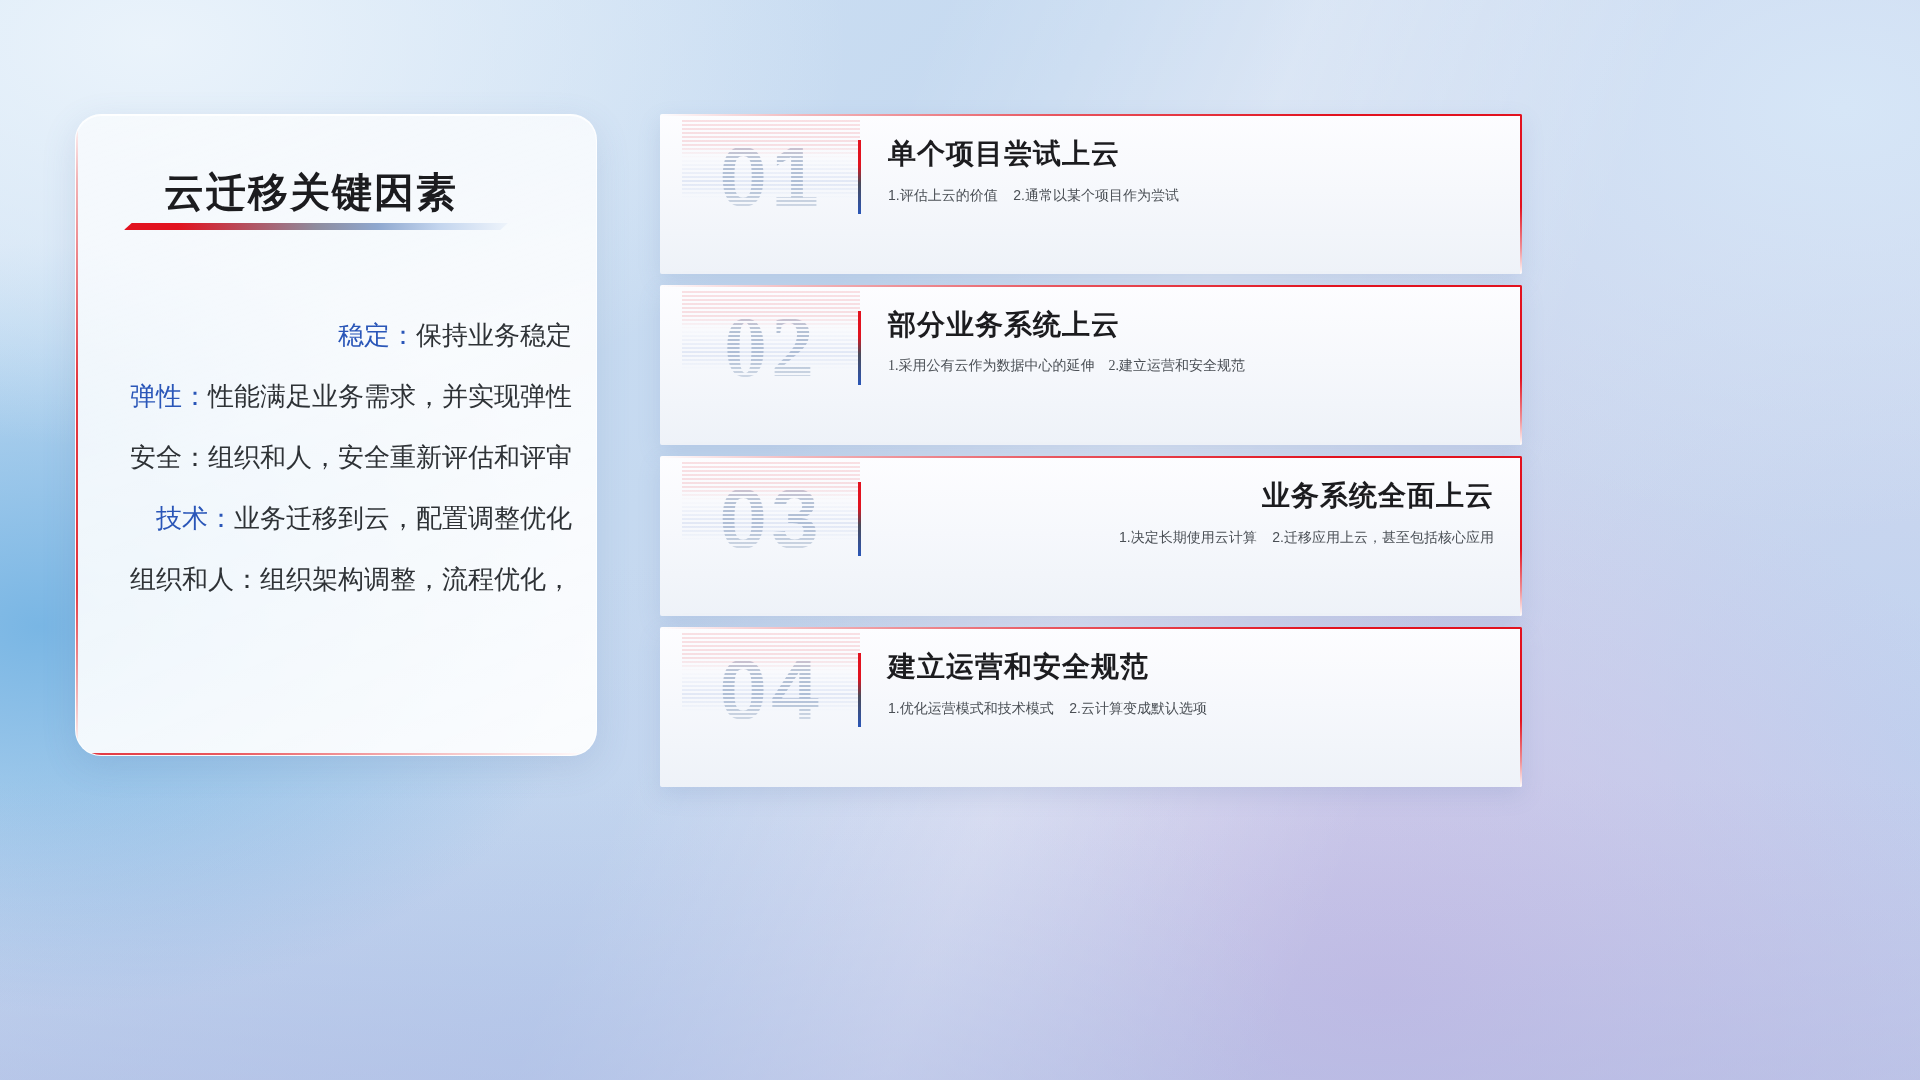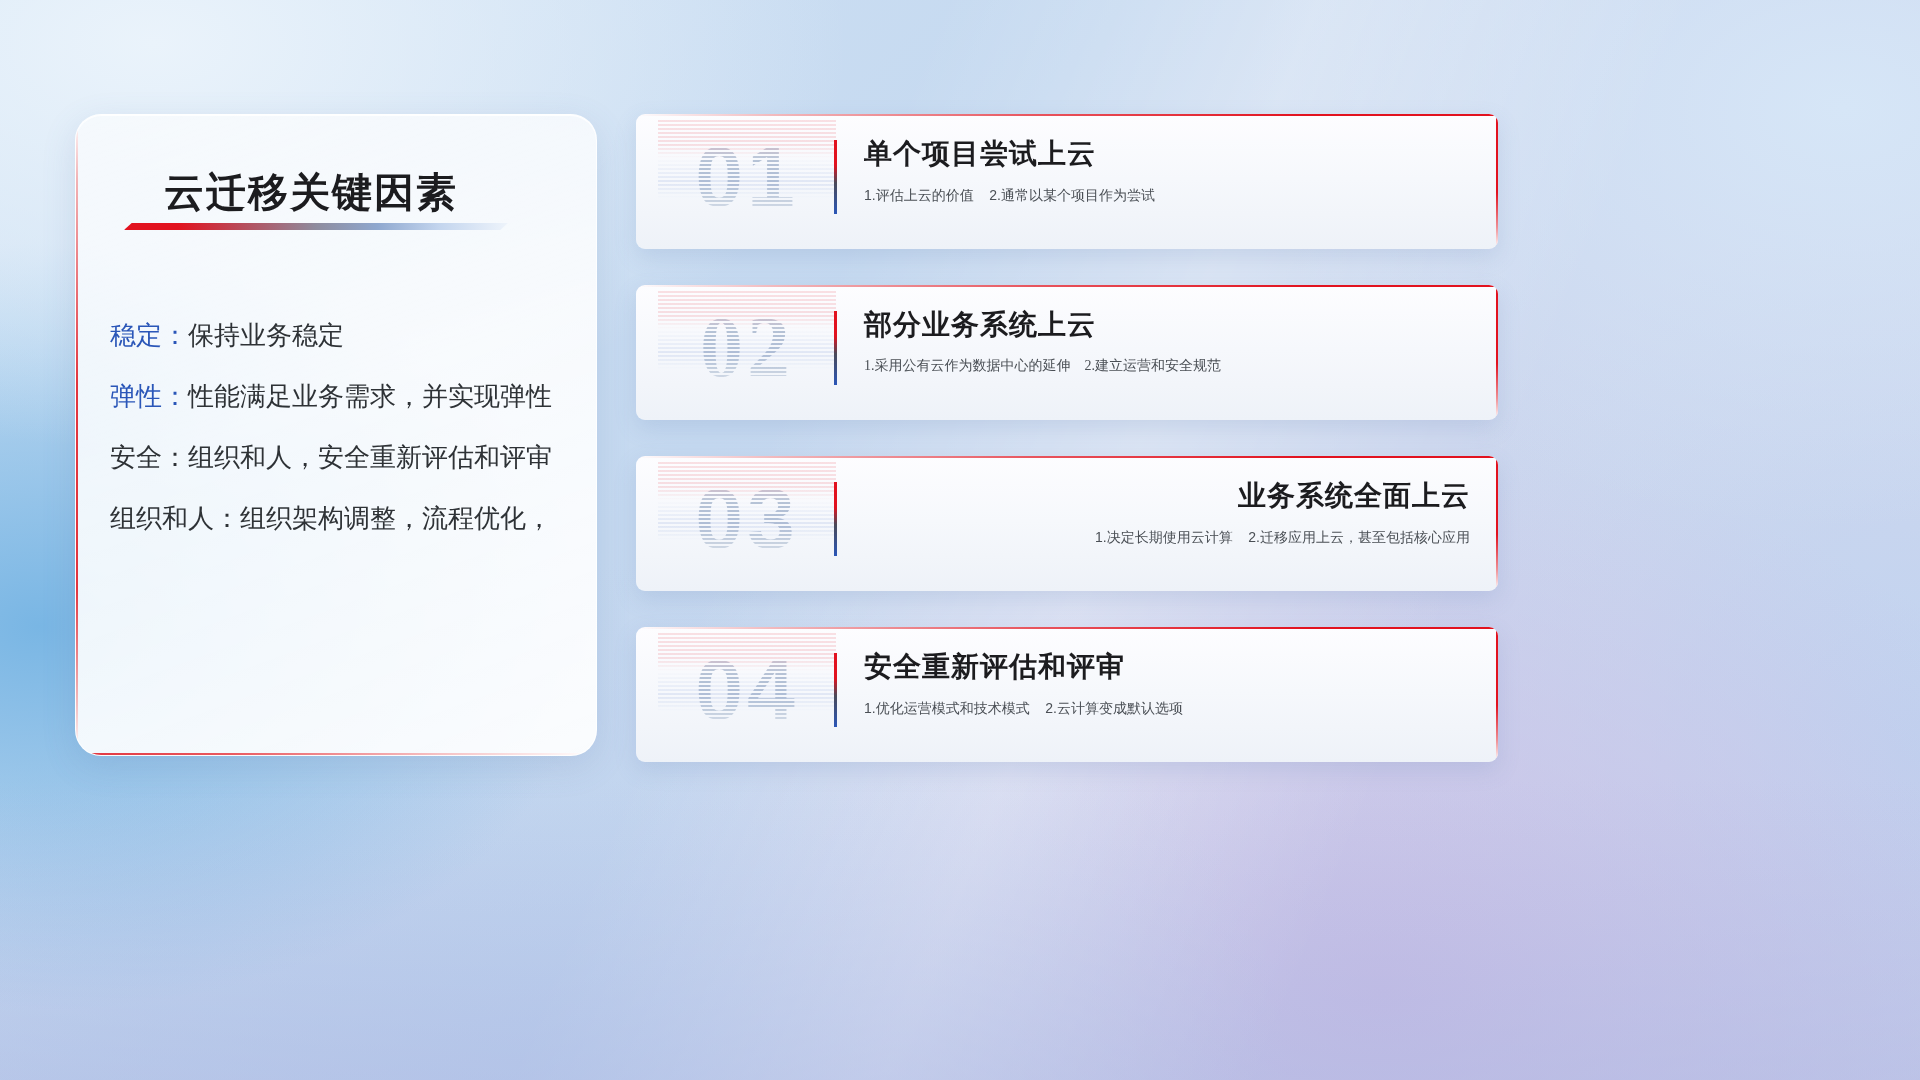--- a/index.html
+++ b/index.html
@@ -47,31 +47,31 @@
   .left-title{
     position:absolute;left:88px;top:50px;
     font-size:40px;font-weight:700;color:#1c1c1f;letter-spacing:2px;
   }
   .title-rule{
     position:absolute;left:48px;top:108px;width:384px;height:7px;
     background:linear-gradient(90deg,#e2121f 0%,#e2121f 14%,#b4505f 32%,#8e8c9e 50%,#8fa8cf 66%,#c3d5ee 82%,#eef4fb 100%);
     clip-path:polygon(2% 0, 100% 0, 98% 100%, 0% 100%);
     border-radius:1px;
   }
-  #left-list{position:absolute;left:30px;right:24px;top:190px;}
+  #left-list{position:absolute;left:30px;right:24px;top:190px;text-align:right;}
   .li{font-size:26px;line-height:61px;color:#2e3236;white-space:nowrap;padding-left:4px;}
   .li .k{color:#2a56b8;}
   .li.gray .k{color:#2e3236;}
 
   
   .rcard{
-    position:absolute;left:636px;width:862px;height:135px;
+    position:absolute;left:660px;width:862px;height:160px;
     background:linear-gradient(180deg,#fdfdff 0%,#f6f8fc 48%,#eef2f8 100%);
     box-shadow:0 8px 22px rgba(95,125,175,.17);
-    border-radius:9px;
+    border-radius:2px;
     overflow:hidden;
   }
   .rcard::before{
     content:"";position:absolute;left:0;right:0;top:0;height:2px;
     background:linear-gradient(90deg, rgba(255,255,255,0) 0%, #f2b9bd 16%, #e8555e 46%, #e2121f 78%, #e2121f 100%);
   }
   .rcard::after{
     content:"";position:absolute;right:0;top:0;bottom:0;width:2px;
     background:linear-gradient(180deg,#e2121f 0%,#e2121f 58%,#ef8f95 84%,#ffffff 100%);
   }
@@ -115,20 +115,21 @@
 <div id="bg-sheen"></div>
 <div id="bg-bottom"></div>
 
 <div id="left-card">
   <div class="left-title">云迁移关键因素</div>
   <div class="title-rule"></div>
   <div id="left-list">
       <div class="li"><span class="k">稳定：</span><span>保持业务稳定</span></div>
       <div class="li"><span class="k">弹性：</span><span>性能满足业务需求，并实现弹性</span></div>
       <div class="li gray"><span class="k">安全：</span><span>组织和人，安全重新评估和评审</span></div>
+      <div class="li"><span class="k">技术：</span><span>业务迁移到云，配置调整优化</span></div>
       <div class="li gray"><span class="k">组织和人：</span><span>组织架构调整，流程优化，</span></div>
     </div>
 </div>
 
 <div class="rcard rc1">
   <div class="ghost">
       <span>01</span>
     </div>
   <div class="ghost-tint"></div>
   <div class="vbar"></div>
@@ -162,16 +163,16 @@
   </div>
 </div>
 
 <div class="rcard rc4">
   <div class="ghost">
       <span>04</span>
     </div>
   <div class="ghost-tint"></div>
   <div class="vbar"></div>
   <div class="rtext">
-    <div class="rtitle">安全重新评估和评审</div>
+    <div class="rtitle">建立运营和安全规范</div>
     <div class="rdesc">1.优化运营模式和技术模式    2.云计算变成默认选项</div>
   </div>
 </div>
 
 </body></html>

